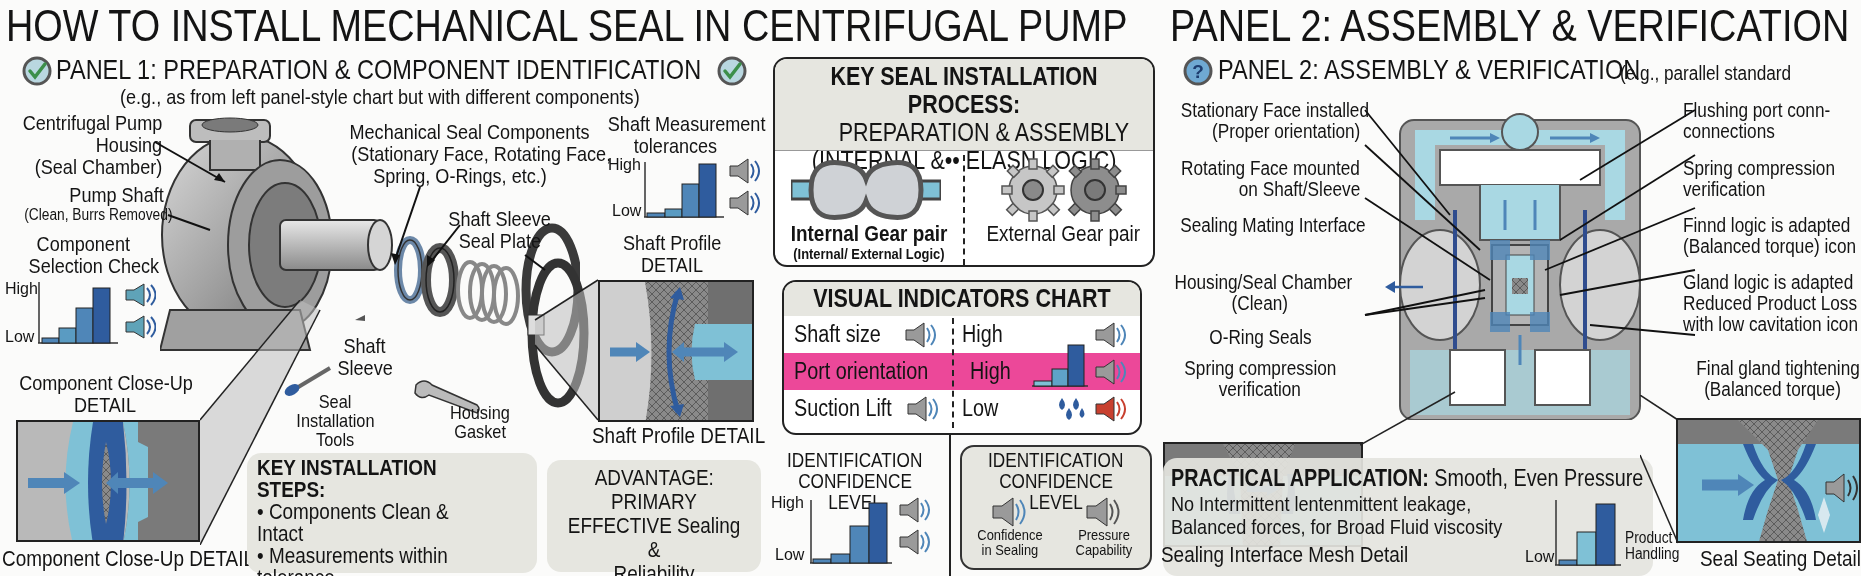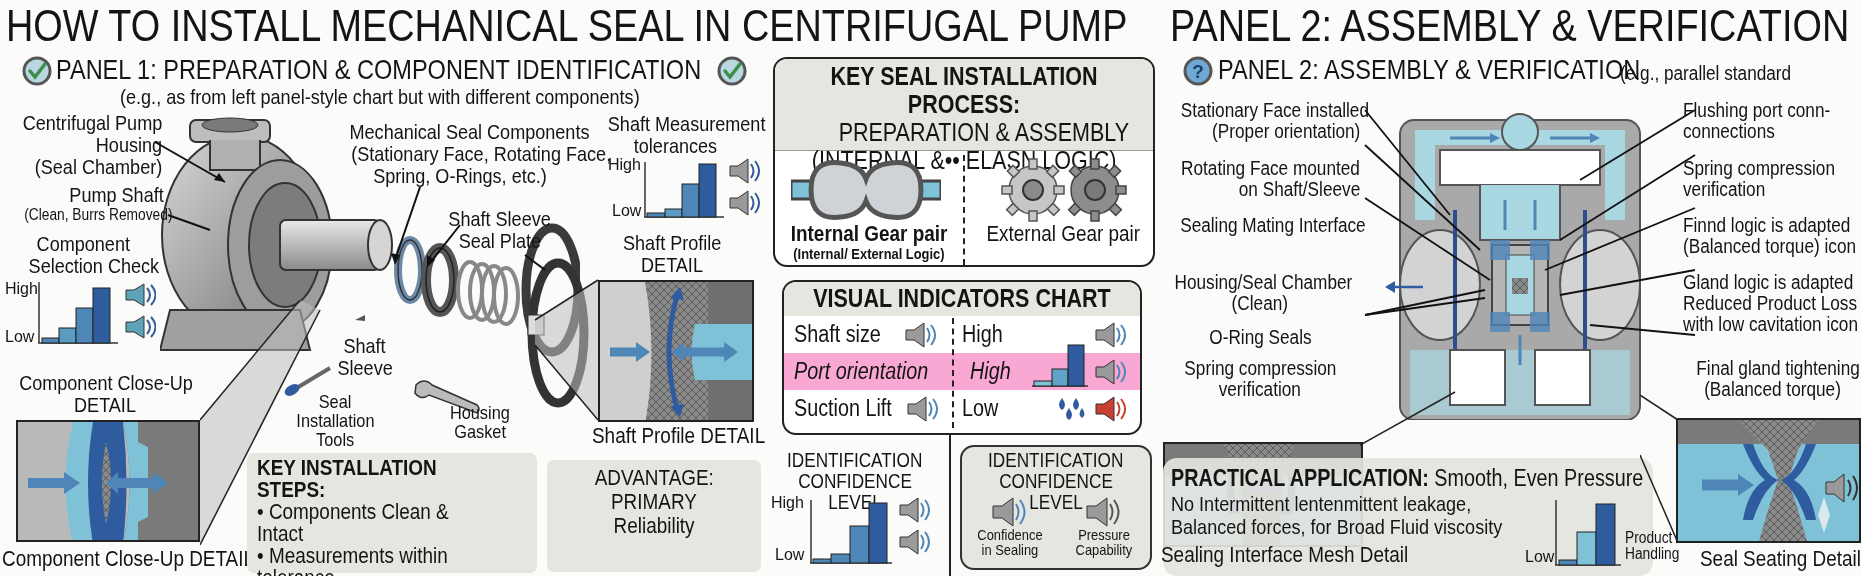--- a/index.html
+++ b/index.html
@@ -5,29 +5,29 @@
   * { box-sizing: border-box; margin: 0; padding: 0; }
   html, body { width: 1861px; height: 576px; overflow: hidden; background: #fbfbfa; }
   body { font-family: "Liberation Sans", "DejaVu Sans", sans-serif; color: #141414; position: relative; }
   .abs { position: absolute; }
   .title { font-size: 44px; line-height: 52px; white-space: nowrap; transform: scaleX(0.86); transform-origin: left top; }
   .ptitle { font-size: 28px; line-height: 30px; white-space: nowrap; transform: scaleX(0.84); transform-origin: left top; }
   .label { font-size: 21px; line-height: 22px; white-space: nowrap; }
   .label.center { text-align: center; }
   .label.right { text-align: right; }
   .sm { font-size: 16px; line-height: 17px; }
-  .box { border-radius: 7px; background: #e6e6e0; }
+  .box { border-radius: 14px; background: #e6e6e0; }
   .boxed { border: 2.5px solid #222; border-radius: 14px; background: #fff; overflow: hidden; }
   .bold { font-weight: bold; }
   .sx { display: inline-block; transform: scaleX(0.86); transform-origin: center top; }
   .sxl { display: inline-block; transform: scaleX(0.86); transform-origin: left top; }
   .sxr { display: inline-block; transform: scaleX(0.86); transform-origin: right top; }
   svg { display: block; }
   .row { display: flex; align-items: center; height: 37px; border-bottom: 1px solid transparent; }
-  .row.alt { background: #f9a8d4; font-style: italic; }
+  .row.alt { background: #ec4899; }
   .vi-left { width: 160px; padding-left: 10px; font-size: 23px; }
   .vi-right { flex: 1; padding-left: 18px; font-size: 23px; position: relative; height: 100%; display: flex; align-items: center; }
 </style>
 </head>
 <body>
 
 <div class="abs title" style="left:6px; top:0px;">HOW TO INSTALL MECHANICAL SEAL IN CENTRIFUGAL PUMP</div>
 <div class="abs title" style="left:1170px; top:0px;">PANEL 2: ASSEMBLY &amp; VERIFICATION</div>
 
 <div class="abs" style="left:22px; top:56px; width:30px; height:30px;">
@@ -278,20 +278,21 @@
       <polygon points="15,50 78,10 78,150 15,75" fill="#bdbdbd" opacity="0.55"></polygon>
       <line x1="15" y1="50" x2="78" y2="10" stroke="#222" stroke-width="1.5"></line>
       <line x1="15" y1="75" x2="78" y2="150" stroke="#222" stroke-width="1.5"></line>
     </svg>
 </div>
 <div class="abs label" style="left:592px; top:425px; font-size:22px;"><span class="sxl">Shaft Profile DETAIL</span></div>
 
 <div class="abs box" style="left:547px; top:460px; width:214px; height:112px; text-align:center; font-size:22px; line-height:24px; padding-top:6px;">
   <div><span class="sx">ADVANTAGE:</span></div>
   <div><span class="sx">PRIMARY</span></div>
+  <div><span class="sx">EFFECTIVE Sealing &amp;</span></div>
   <div><span class="sx">Reliability</span></div>
 </div>
 
 <div class="abs boxed" style="left:773px; top:57px; width:382px; height:210px;">
   <div style="background:#e6e6e0; height:92px; text-align:center; padding-top:3px; border-bottom:1px solid #999;">
     <div class="bold" style="font-size:25px; line-height:28px;"><span class="sx">KEY SEAL INSTALLATION PROCESS:</span></div>
     <div style="font-size:25px; line-height:28px;text-align:right;"><span class="sx">PREPARATION &amp; ASSEMBLY</span></div>
     <div style="font-size:25px; line-height:28px;"><span class="sx">(INTERNAL &amp;•• ELASN LOGIC)</span></div>
   </div>
   <div style="position:relative; height:118px;">

